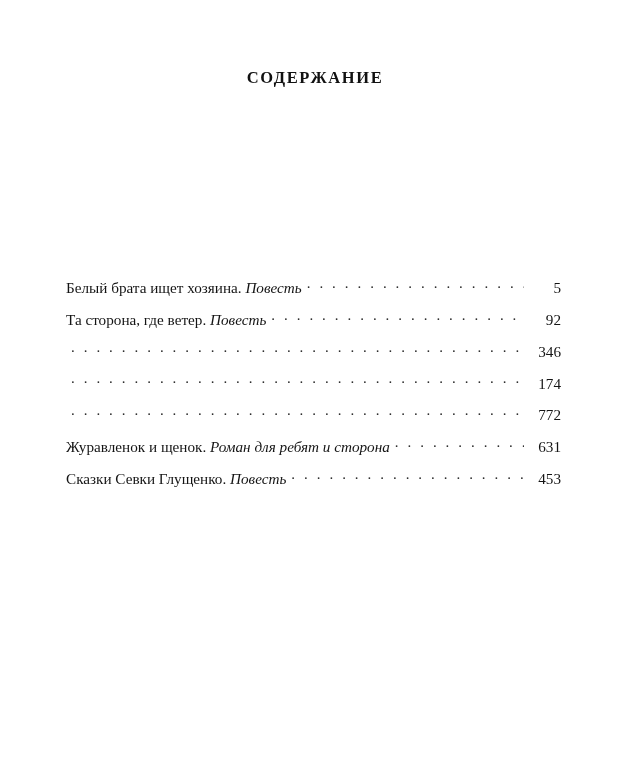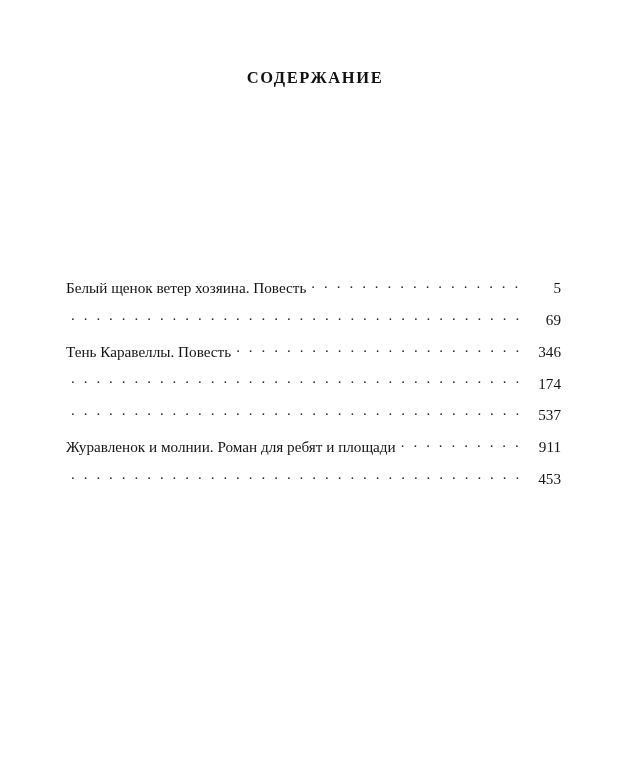--- a/index.html
+++ b/index.html
@@ -45,20 +45,21 @@
     font-size: 15.2px;
     line-height: 1.25;
     padding: 0 0 12.6px 0;
     white-space: nowrap;
   }
   .entry-text {
     flex: 0 0 auto;
     color: #141414;
   }
   .entry-text .kind {
+    font-style: italic;
   }
   .leader {
     flex: 1 1 auto;
     margin: 0 3px 0 5px;
     overflow: hidden;
     position: relative;
     height: 1em;
   }
   .leader span {
     position: absolute;
@@ -80,65 +81,66 @@
 </head>
 <body>
 
 <div class="page">
 
   <div class="toc-title">СОДЕРЖАНИЕ</div>
 
   <div class="toc-list">
 
     <div class="toc-entry">
-      <span class="entry-text"><span>Белый щенок ветер хозяина.</span> <span class="kind">Повесть</span></span>
+      <span class="entry-text"><span>Белый брата ищет хозяина.</span> <span class="kind">Повесть</span></span>
       <span class="leader">
           <span>. . . . . . . . . . . . . . . . . . . . . . . . . . . . . . . . . . . . . . . . . . . . . . . . . . . . . . . . . . . . . . . . . .</span>
         </span>
       <span class="page-num">5</span>
     </div>
 
     <div class="toc-entry">
+      <span class="entry-text"><span>Та сторона, где ветер.</span> <span class="kind">Повесть</span></span>
       <span class="leader">
           <span>. . . . . . . . . . . . . . . . . . . . . . . . . . . . . . . . . . . . . . . . . . . . . . . . . . . . . . . . . . . . . . . . . .</span>
         </span>
-      <span class="page-num">69</span>
+      <span class="page-num">92</span>
     </div>
 
     <div class="toc-entry">
-      <span class="entry-text"><span>Тень Каравеллы.</span> <span class="kind">Повесть</span></span>
       <span class="leader">
           <span>. . . . . . . . . . . . . . . . . . . . . . . . . . . . . . . . . . . . . . . . . . . . . . . . . . . . . . . . . . . . . . . . . .</span>
         </span>
       <span class="page-num">346</span>
     </div>
 
     <div class="toc-entry">
       <span class="leader">
           <span>. . . . . . . . . . . . . . . . . . . . . . . . . . . . . . . . . . . . . . . . . . . . . . . . . . . . . . . . . . . . . . . . . .</span>
         </span>
       <span class="page-num">174</span>
     </div>
 
     <div class="toc-entry">
       <span class="leader">
           <span>. . . . . . . . . . . . . . . . . . . . . . . . . . . . . . . . . . . . . . . . . . . . . . . . . . . . . . . . . . . . . . . . . .</span>
         </span>
-      <span class="page-num">537</span>
+      <span class="page-num">772</span>
     </div>
 
     <div class="toc-entry">
-      <span class="entry-text"><span>Журавленок и молнии.</span> <span class="kind">Роман для ребят и площади</span></span>
+      <span class="entry-text"><span>Журавленок и щенок.</span> <span class="kind">Роман для ребят и сторона</span></span>
       <span class="leader">
           <span>. . . . . . . . . . . . . . . . . . . . . . . . . . . . . . . . . . . . . . . . . . . . . . . . . . . . . . . . . . . . . . . . . .</span>
         </span>
-      <span class="page-num">911</span>
+      <span class="page-num">631</span>
     </div>
 
     <div class="toc-entry">
+      <span class="entry-text"><span>Сказки Севки Глущенко.</span> <span class="kind">Повесть</span></span>
       <span class="leader">
           <span>. . . . . . . . . . . . . . . . . . . . . . . . . . . . . . . . . . . . . . . . . . . . . . . . . . . . . . . . . . . . . . . . . .</span>
         </span>
       <span class="page-num">453</span>
     </div>
 
   </div>
 </div>
 
 </body></html>

